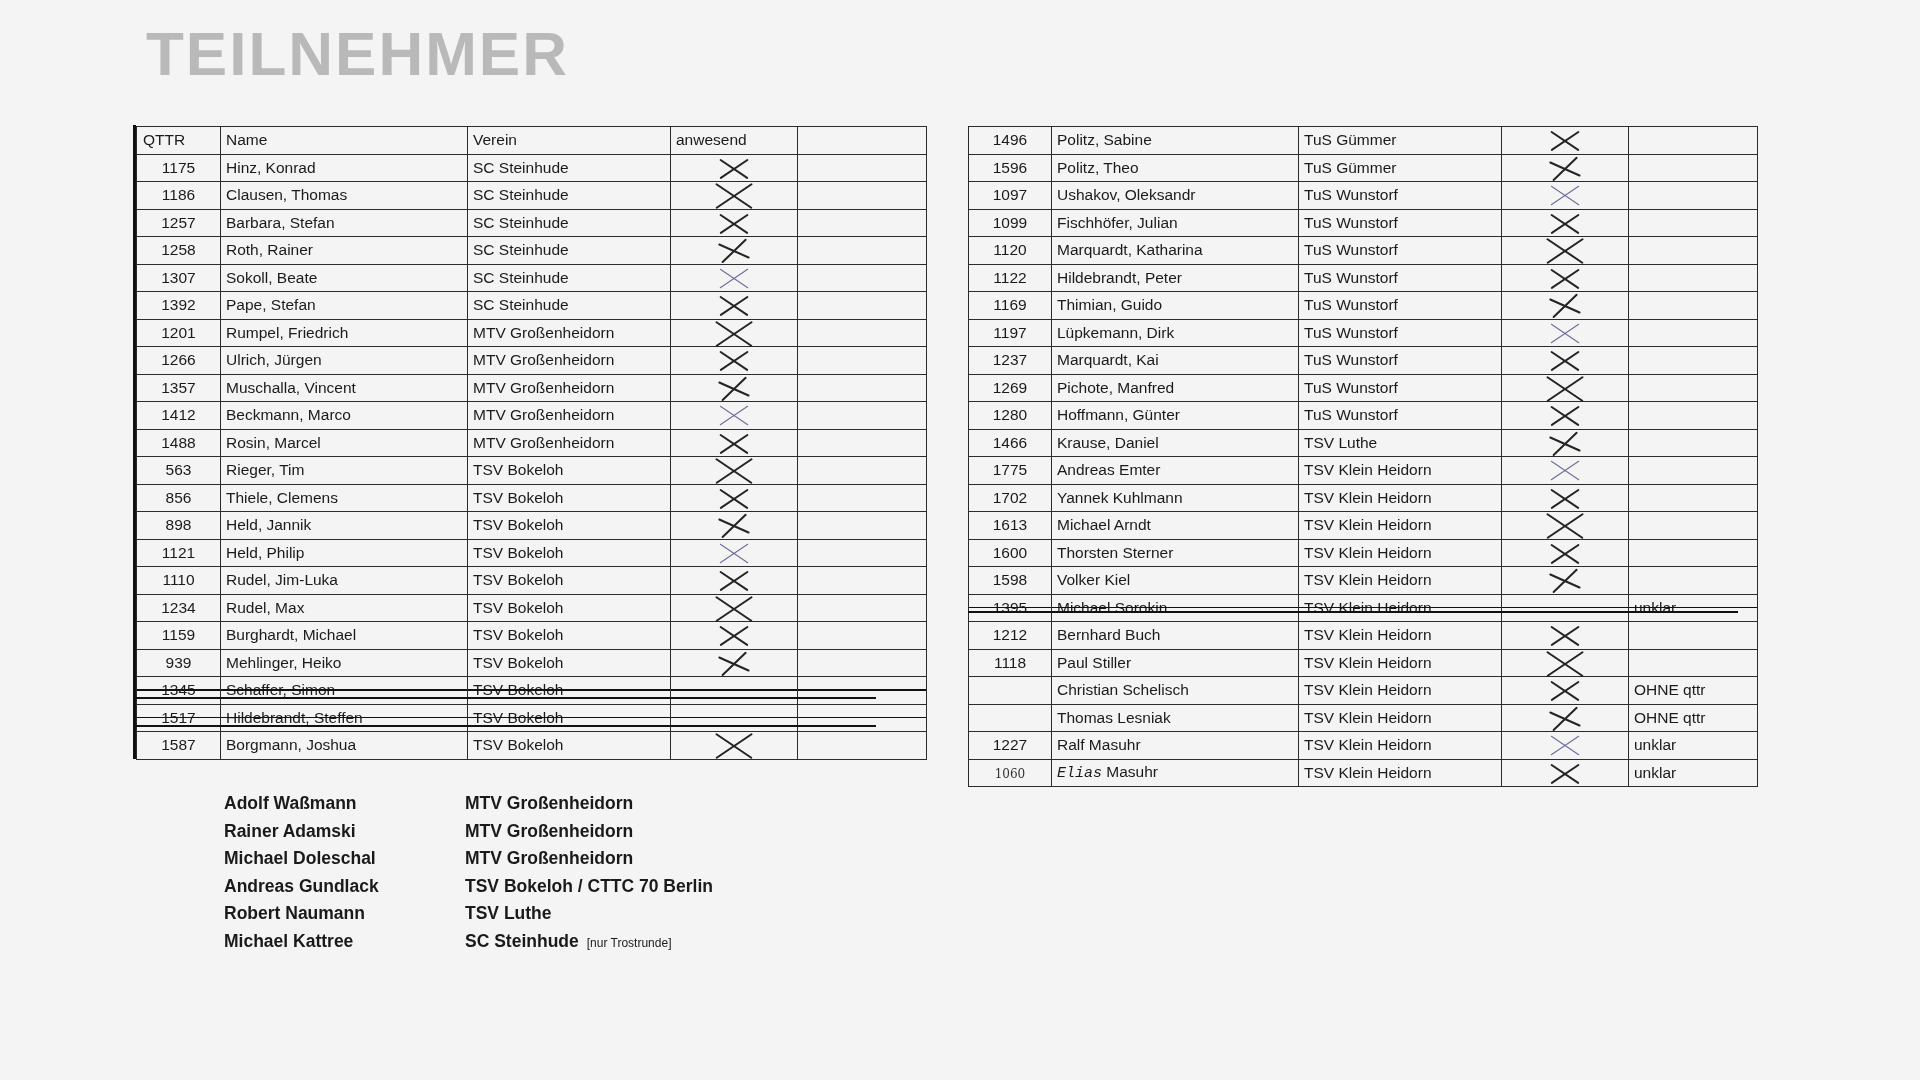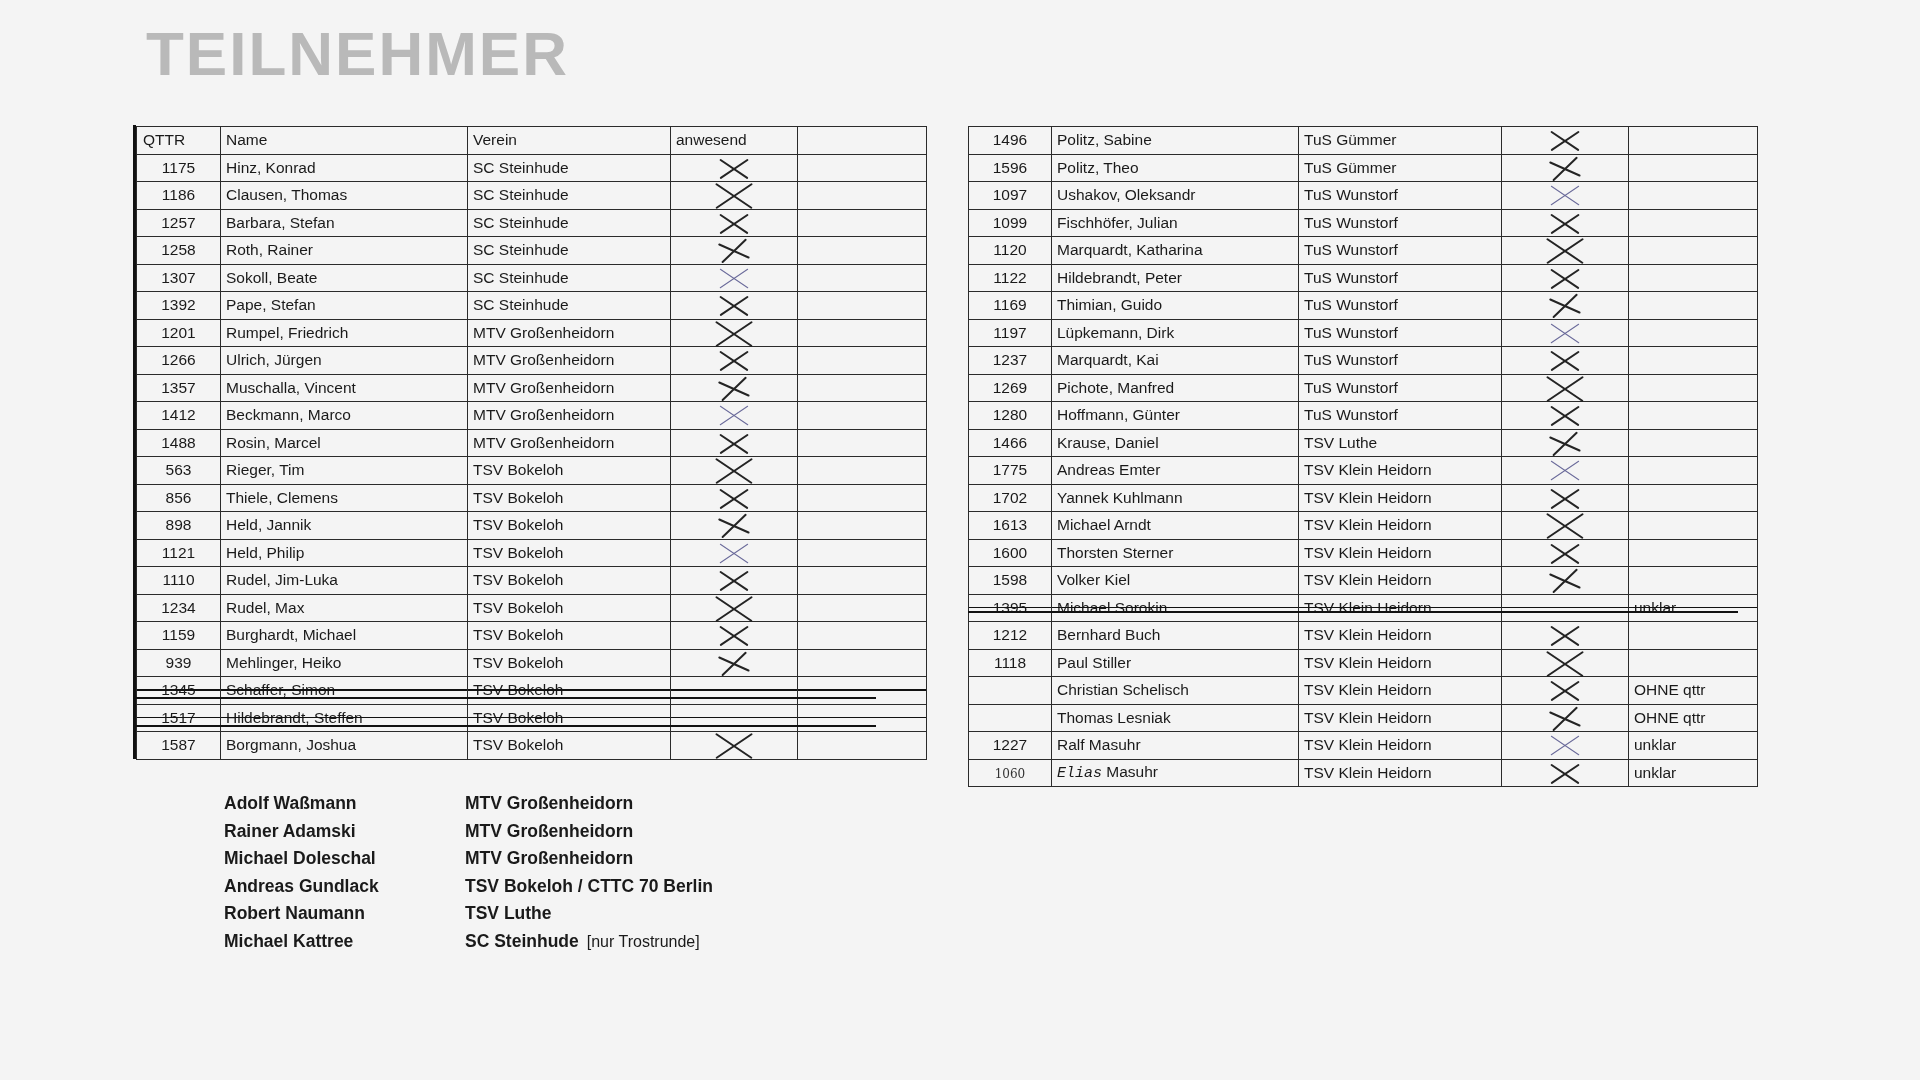--- a/index.html
+++ b/index.html
@@ -140,21 +140,21 @@
     color: #1a1a1a;
   }
   #helpers .hrow {
     display: flex;
     height: 27.5px;
     align-items: center;
   }
   #helpers .hname { width: 241px; }
   #helpers .hclub { }
   #helpers .hnote {
-    font-size: 16px;
+    font-size: 12px;
     font-weight: normal;
     margin-left: 8px;
   }
 </style>
 </head>
 <body>
 
 <div id="page">
 
   <div class="title">TEILNEHMER</div>

